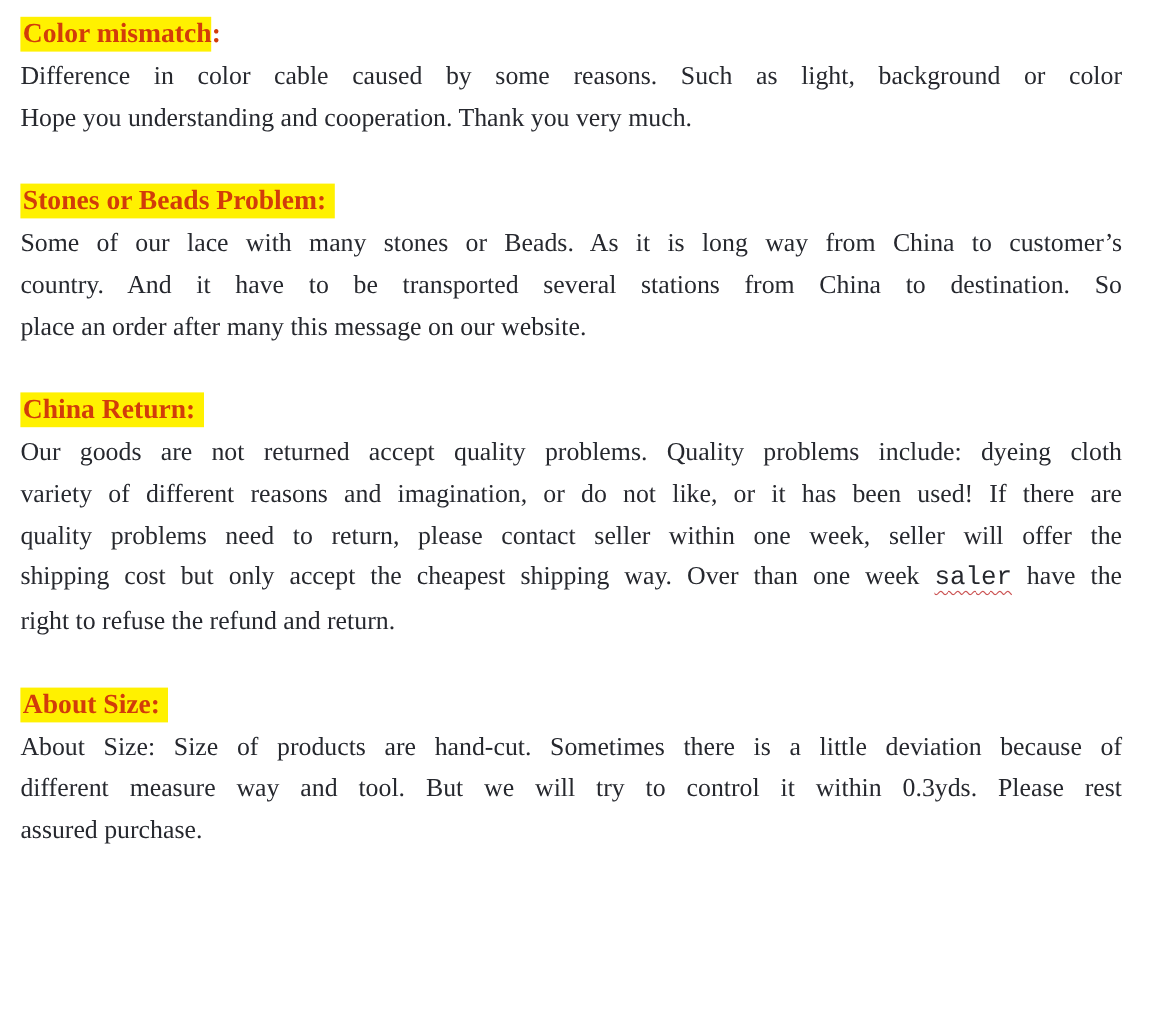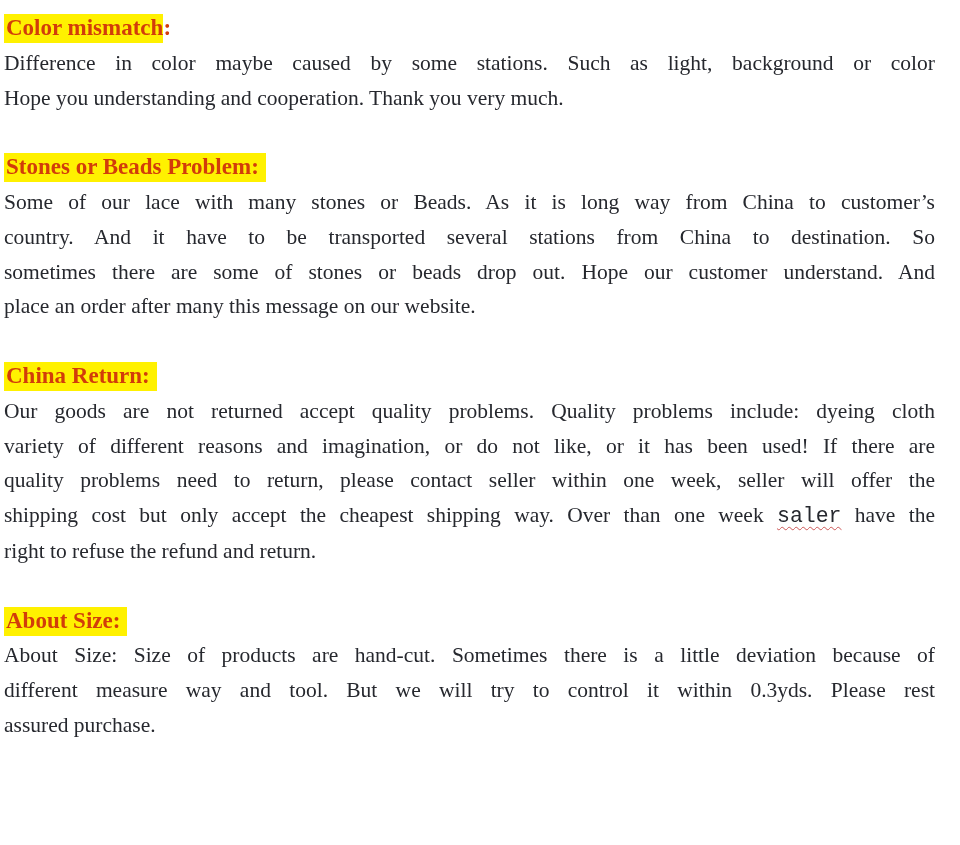--- a/index.html
+++ b/index.html
@@ -4,21 +4,21 @@
 <style>
   html, body { margin: 0; padding: 0; }
   body {
     width: 960px;
     height: 845px;
     background: #ffffff;
     overflow: hidden;
     font-family: "Liberation Serif", "DejaVu Serif", serif;
   }
   #doc {
-    padding: 11px 25px 0 4px;
+    padding: 11px 25px 0 17px;
   }
   .section { margin-bottom: 34.8px; }
   .heading {
     font-size: 23px;
     font-weight: bold;
     line-height: 34.8px;
     color: var(--heading-color, #d23c0a);
     white-space: nowrap;
   }
   .hl {
@@ -43,28 +43,27 @@
     text-underline-offset: 4px;
     font-family: Liberation Mono, monospace;
   }
 </style>
 </head>
 <body style="background: rgb(255, 255, 255);">
 
 <div id="doc">
     <div class="section">
       <div class="heading"><span class="hl no-right-pad">Color mismatch</span><span>:</span></div>
-      <div class="line j">Difference in color maybe caused by some stations. Such as light, background or color</div>
+      <div class="line j">Difference in color cable caused by some reasons. Such as light, background or color</div>
       <div class="line">Hope you understanding and cooperation. Thank you very much.</div>
     </div>
     <div class="section">
       <div class="heading"><span class="hl">Stones or Beads Problem:</span></div>
       <div class="line j">Some of our lace with many stones or Beads. As it is long way from China to customer’s</div>
       <div class="line j">country.  And it have to be transported several stations from China to destination. So</div>
-      <div class="line j">sometimes there are some of stones or beads drop out. Hope our customer understand. And</div>
       <div class="line">place an order after many this message on our website.</div>
     </div>
     <div class="section">
       <div class="heading"><span class="hl">China Return:</span></div>
       <div class="line j">Our goods are not returned accept quality problems. Quality problems include: dyeing cloth</div>
       <div class="line j">variety of different reasons and imagination, or do not like, or it has been used! If there are</div>
       <div class="line j">quality problems need to return, please contact seller within one week, seller will offer the</div>
       <div class="line j">shipping cost but only accept the cheapest shipping way. Over than one week <span class="misspell">saler</span> have the</div>
       <div class="line">right to refuse the refund and return.</div>
     </div>

